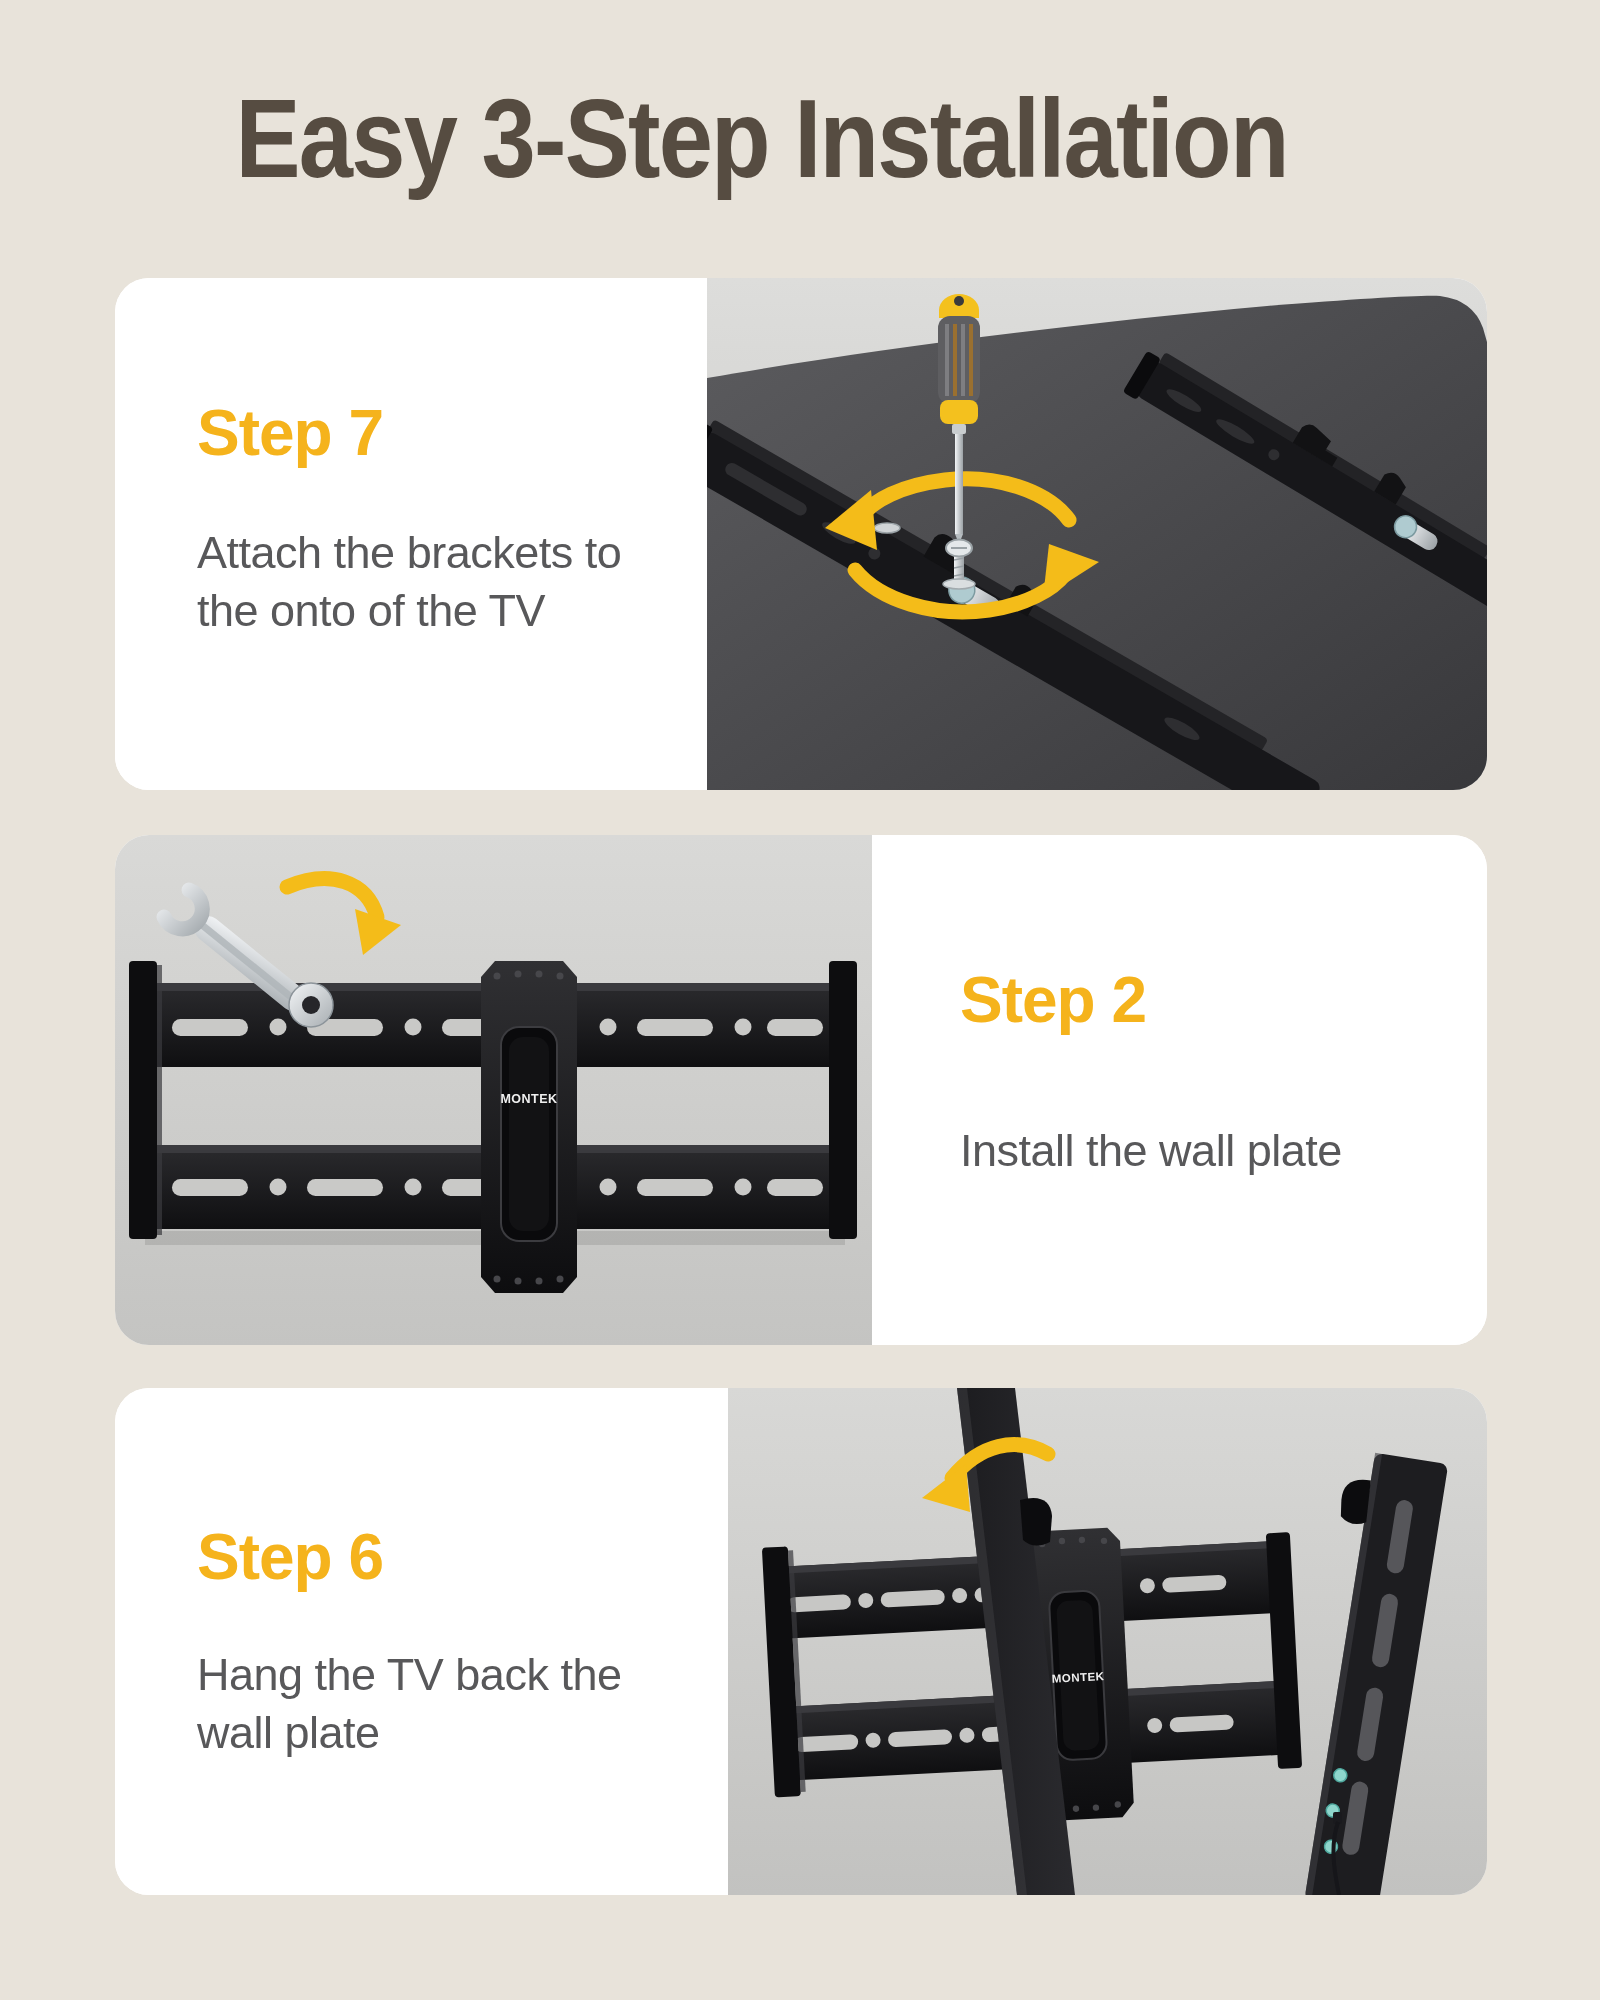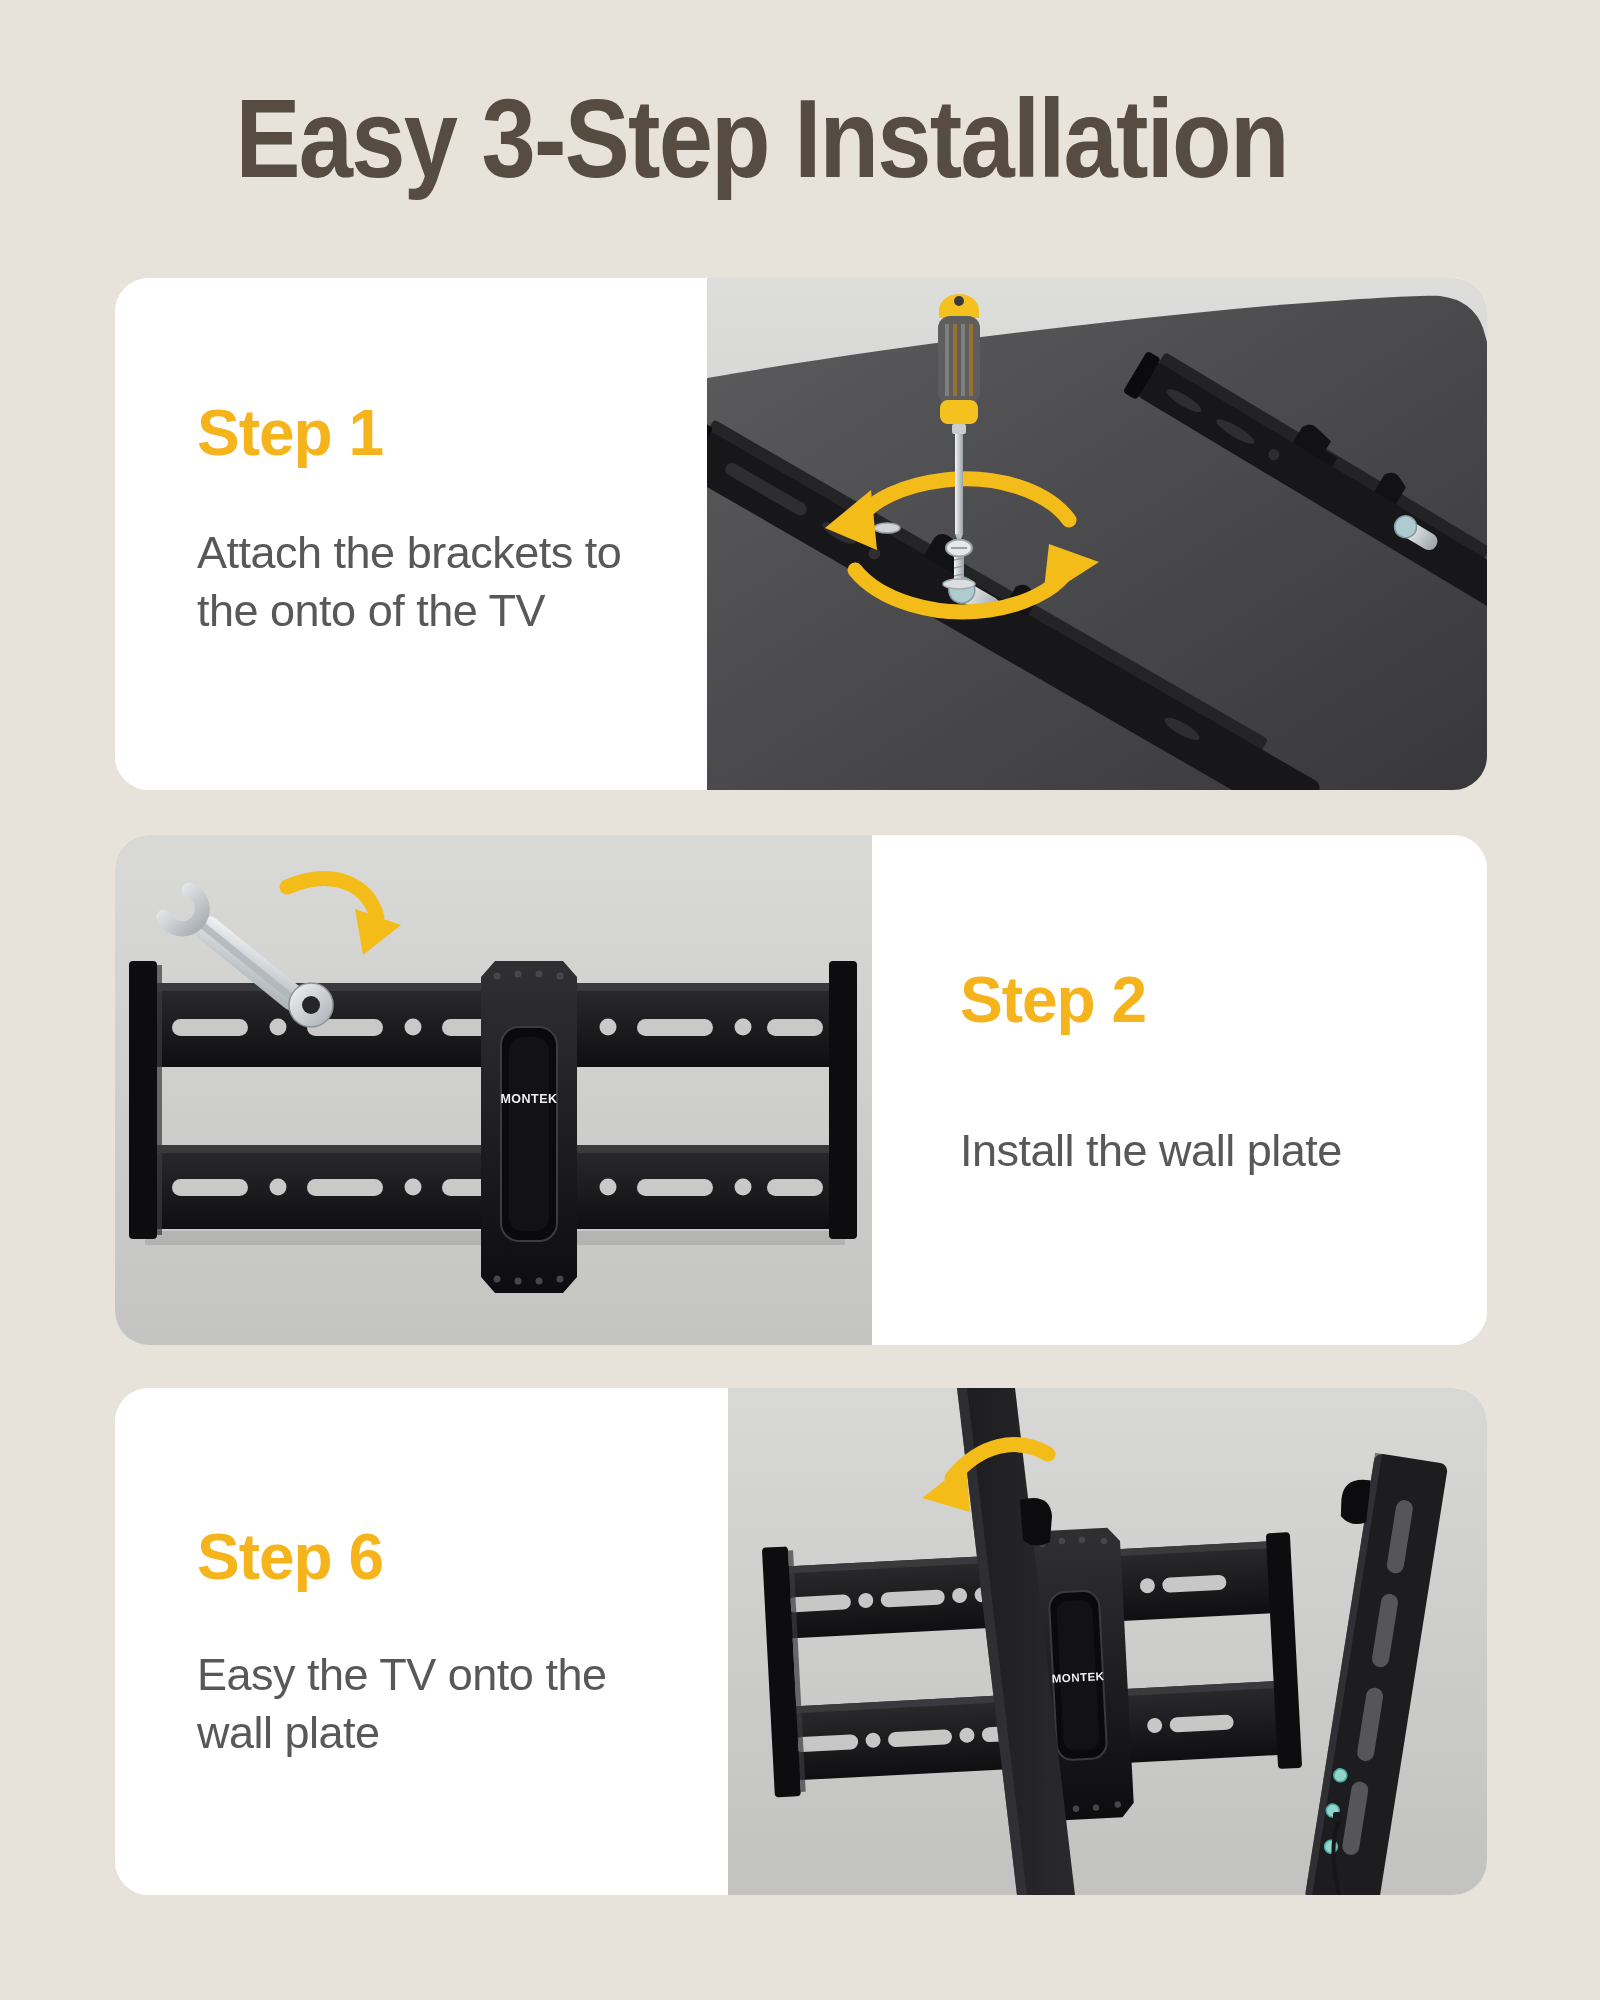--- a/index.html
+++ b/index.html
@@ -46,21 +46,21 @@
 </style>
 </head>
 <body>
 
 <div class="canvas">
 
   <h1 class="title"><span class="squeeze">Easy 3-Step Installation</span></h1>
 
   <section class="row row1">
     <div class="card card1">
-      <div class="step-label">Step 1</div>
+      <div class="step-label">Step 7</div>
       <p class="step-desc desc1">Attach the brackets to the onto of the TV</p>
     </div>
     <figure class="photo">
       <svg viewBox="0 0 780 512" width="780" height="512">
         <defs>
           <linearGradient id="a_bg" x1="0" y1="0" x2="0" y2="1">
             <stop offset="0" stop-color="#DDDDDB"></stop>
               <stop offset="1" stop-color="#C6C6C4"></stop>
           </linearGradient>
           <linearGradient id="a_slab" x1="0" y1="0" x2="1" y2="1">
@@ -235,21 +235,21 @@
           <path d="M172,52 C215,34 252,46 262,82" fill="none" stroke="#F4BC19" stroke-width="15" stroke-linecap="round"></path>
           <polygon points="240,74 286,90 248,120" fill="#F4BC19"></polygon>
         </g>
       </svg>
     </figure>
   </section>
 
   <section class="row row3">
     <div class="card card3">
       <div class="step-label">Step 6</div>
-      <p class="step-desc desc3">Easy the TV onto the wall plate</p>
+      <p class="step-desc desc3">Hang the TV back the wall plate</p>
     </div>
     <figure class="photo">
       <svg viewBox="0 0 759 507" width="759" height="507">
         <defs>
           <linearGradient id="c_bg" x1="0" y1="0" x2="0" y2="1">
             <stop offset="0" stop-color="#D8D8D6"></stop>
               <stop offset="1" stop-color="#C2C2C0"></stop>
           </linearGradient>
           <linearGradient id="c_rail" x1="0" y1="0" x2="0" y2="1">
             <stop offset="0" stop-color="#2B2B2E"></stop>

